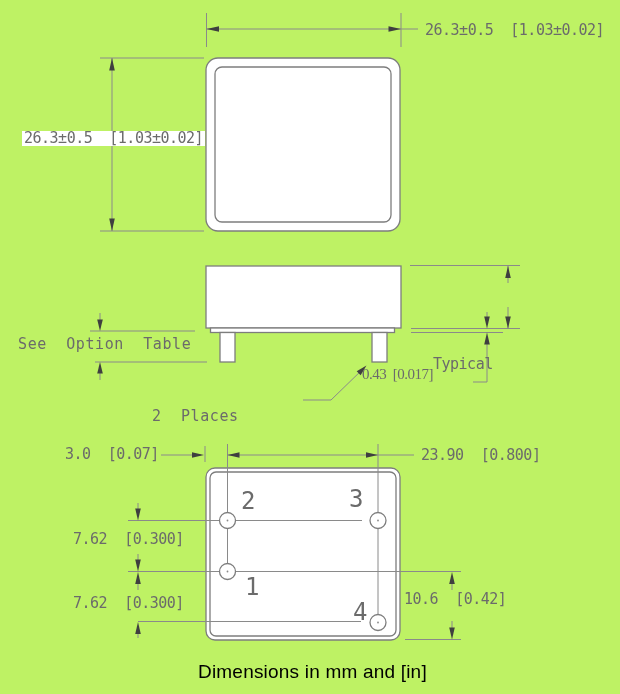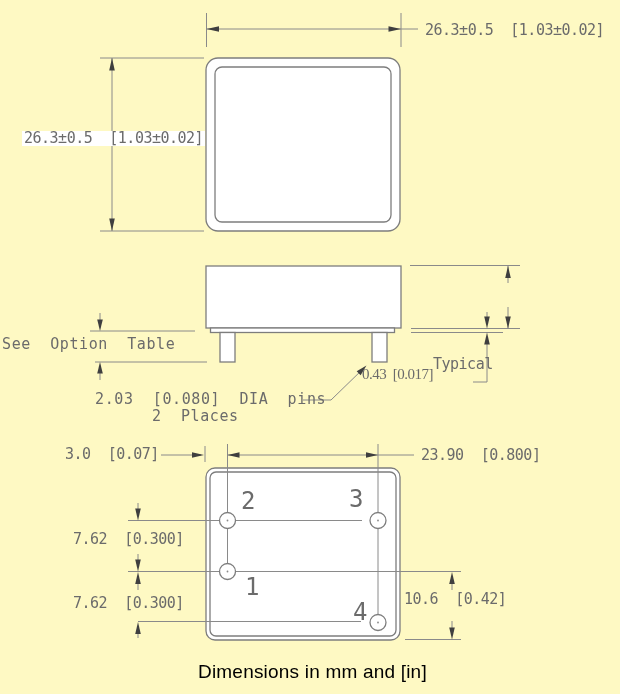--- a/index.html
+++ b/index.html
@@ -1,16 +1,16 @@
 <!DOCTYPE html>
 <html><head>
 <meta charset="utf-8">
 <style>
   html,body{margin:0;padding:0;background:#ffffff;}
-  .stage{position:relative;width:620px;height:694px;background:#fef9c3;overflow:hidden;
+  .stage{position:relative;width:620px;height:694px;background:#bef264;overflow:hidden;
          font-family:"DejaVu Sans Mono", monospace;}
   svg{position:absolute;left:0;top:0;}
   .lbl{position:absolute;font-family:"DejaVu Sans Mono", monospace;font-size:15px;
        line-height:15px;letter-spacing:-0.5px;color:#6b6b6b;white-space:pre;}
   .lbl.wbg{background:#ffffff;padding:0 2px;}
   .lbl.wide{letter-spacing:0.6px;}
   .pinnum{position:absolute;font-family:"DejaVu Sans Mono", monospace;font-size:24px;
           line-height:24px;color:#6b6b6b;}
   .caption{position:absolute;font-family:"Liberation Sans", sans-serif;font-size:19px;
            line-height:21px;color:#000000;letter-spacing:0.2px;text-align:right;}
@@ -117,24 +117,23 @@
     <polygon points="138,572 135.2,584 140.8,584"></polygon>
     <polygon points="138,622 135.2,634 140.8,634"></polygon>
     <polygon points="452,572 449.2,584 454.8,584"></polygon>
     <polygon points="452,639.5 449.2,627.5 454.8,627.5"></polygon>
   </g>
 </svg>
 
 <span class="lbl" style="left:425px;top:23px;">26.3±0.5  [1.03±0.02]</span>
 <span class="lbl wbg" style="left:22px;top:131px;">26.3±0.5  [1.03±0.02]</span>
 
-<span class="lbl wide" style="left:2px;top:337px;text-align:right;">See  Option  Table</span>
+<span class="lbl wide" style="left:18px;top:337px;text-align:right;">See  Option  Table</span>
 <span class="lbl" style="left:402px;top:357px;margin-left:31px;">Typical</span>
 <span class="lbl" style="left:362px;top:367px;font-family:Liberation Serif, serif;">0.43  [0.017]</span>
-<span class="lbl wide" style="left:95px;top:392px;">2.03  [0.080]  DIA  pins</span>
 <span class="lbl wide" style="left:152px;top:409px;">2  Places</span>
 
 <span class="lbl" style="left:65px;top:447px;">3.0  [0.07]</span>
 <span class="lbl" style="left:421px;top:448px;">23.90  [0.800]</span>
 <span class="lbl" style="left:73px;top:532px;">7.62  [0.300]</span>
 <span class="lbl" style="left:73px;top:596px;">7.62  [0.300]</span>
 <span class="lbl" style="left:404px;top:592px;">10.6  [0.42]</span>
 
 <span class="pinnum" style="left:241px;top:489px;">2</span>
 <span class="pinnum" style="left:349px;top:487px;">3</span>

